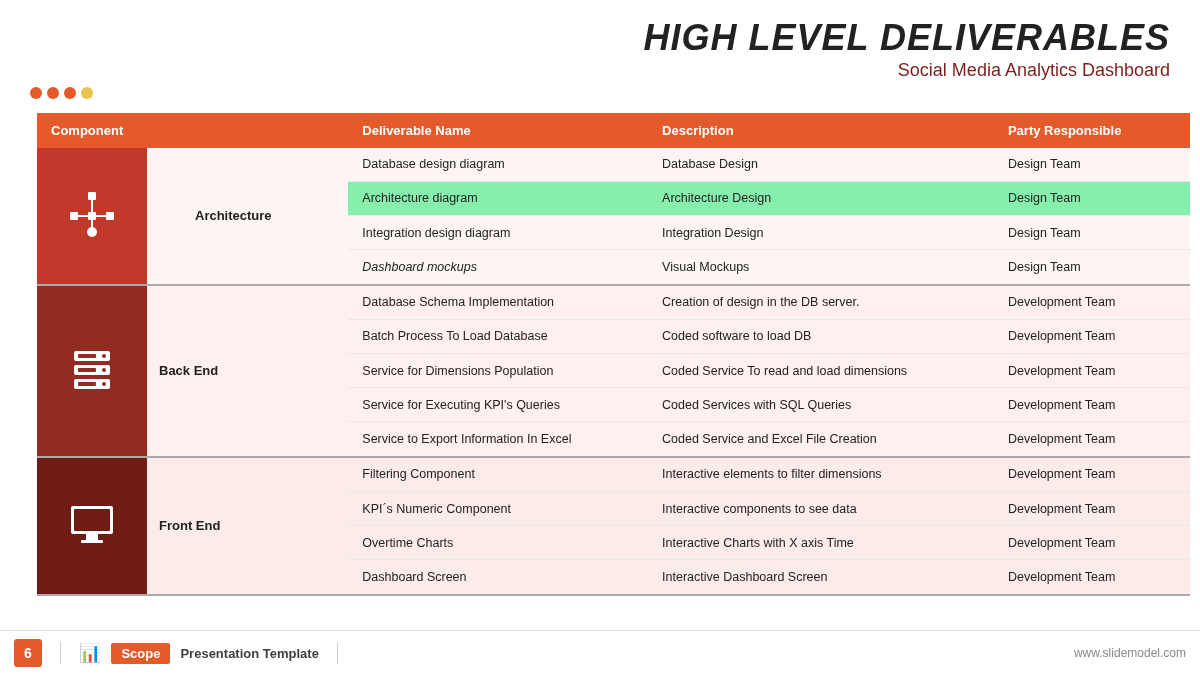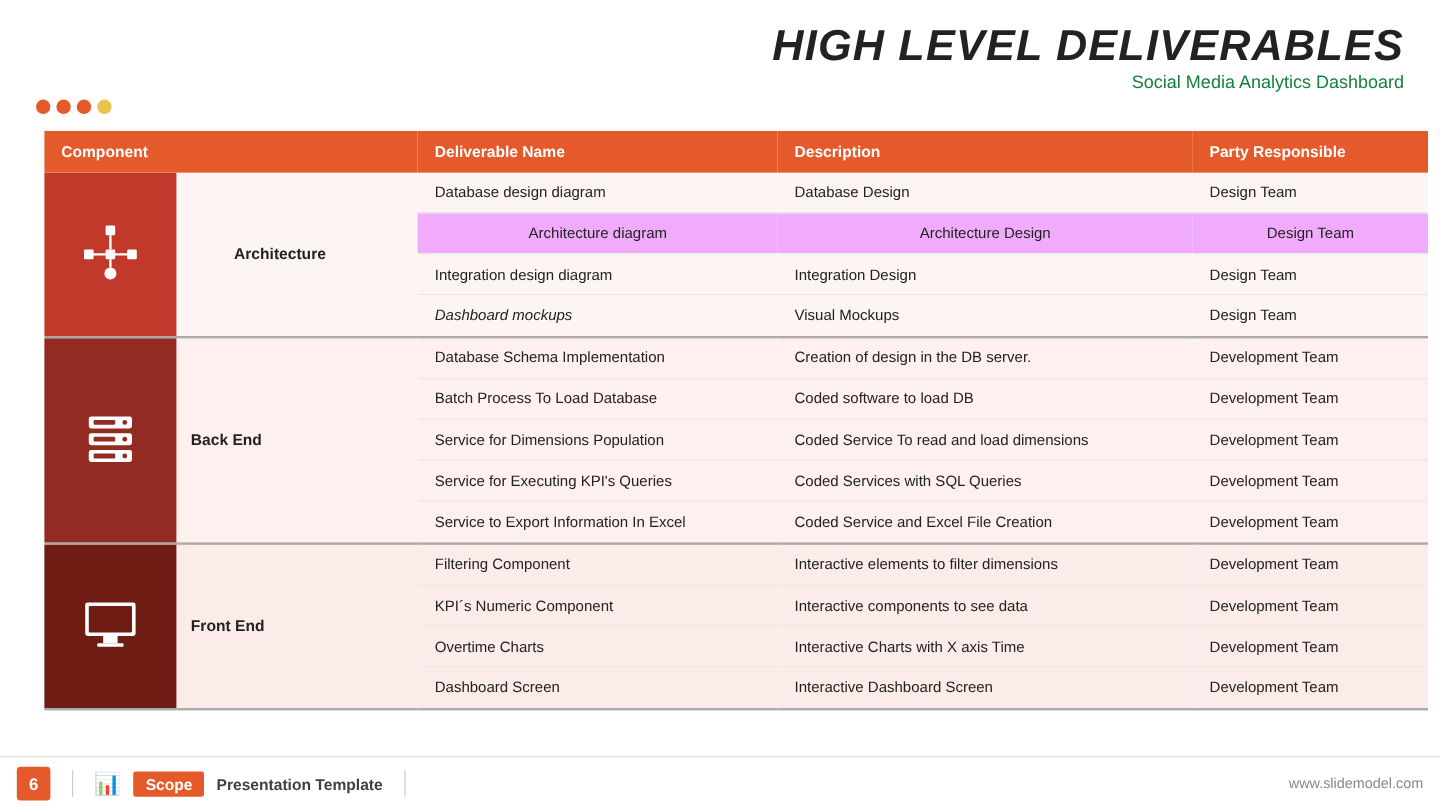--- a/index.html
+++ b/index.html
@@ -22,22 +22,22 @@
       font-size: 36px;
       font-weight: 900;
       color: #222;
       letter-spacing: 1px;
       text-transform: uppercase;
       font-style: italic;
       line-height: 1.1;
     }
 
     .subtitle {
-      font-size: 15px;
-      color: #15803d;
+      font-size: 18px;
+      color: #7f1d1d;
       margin-top: 2px;
       margin-left: 45px;
     }
 
     .dots {
       display: flex;
       gap: 5px;
       margin-top: 6px;
     }
 
@@ -229,21 +229,21 @@
   <line x1="26" y1="30" x2="26" y2="37" stroke="white" stroke-width="2"></line>
 </svg>
               </div>
               <span class="component-label">Architecture</span>
             </div>
           </td>
           <td>Database design diagram</td>
           <td>Database Design</td>
           <td>Design Team</td>
         </tr>
-        <tr style="background: #f0abfc; text-align: center;">
+        <tr style="background: #86efac;">
           <td>Architecture diagram</td>
           <td>Architecture Design</td>
           <td>Design Team</td>
         </tr>
         <tr style="background: rgb(253, 245, 244);">
           <td>Integration design diagram</td>
           <td>Integration Design</td>
           <td>Design Team</td>
         </tr>
         <tr style="background: rgb(253, 245, 244);">

